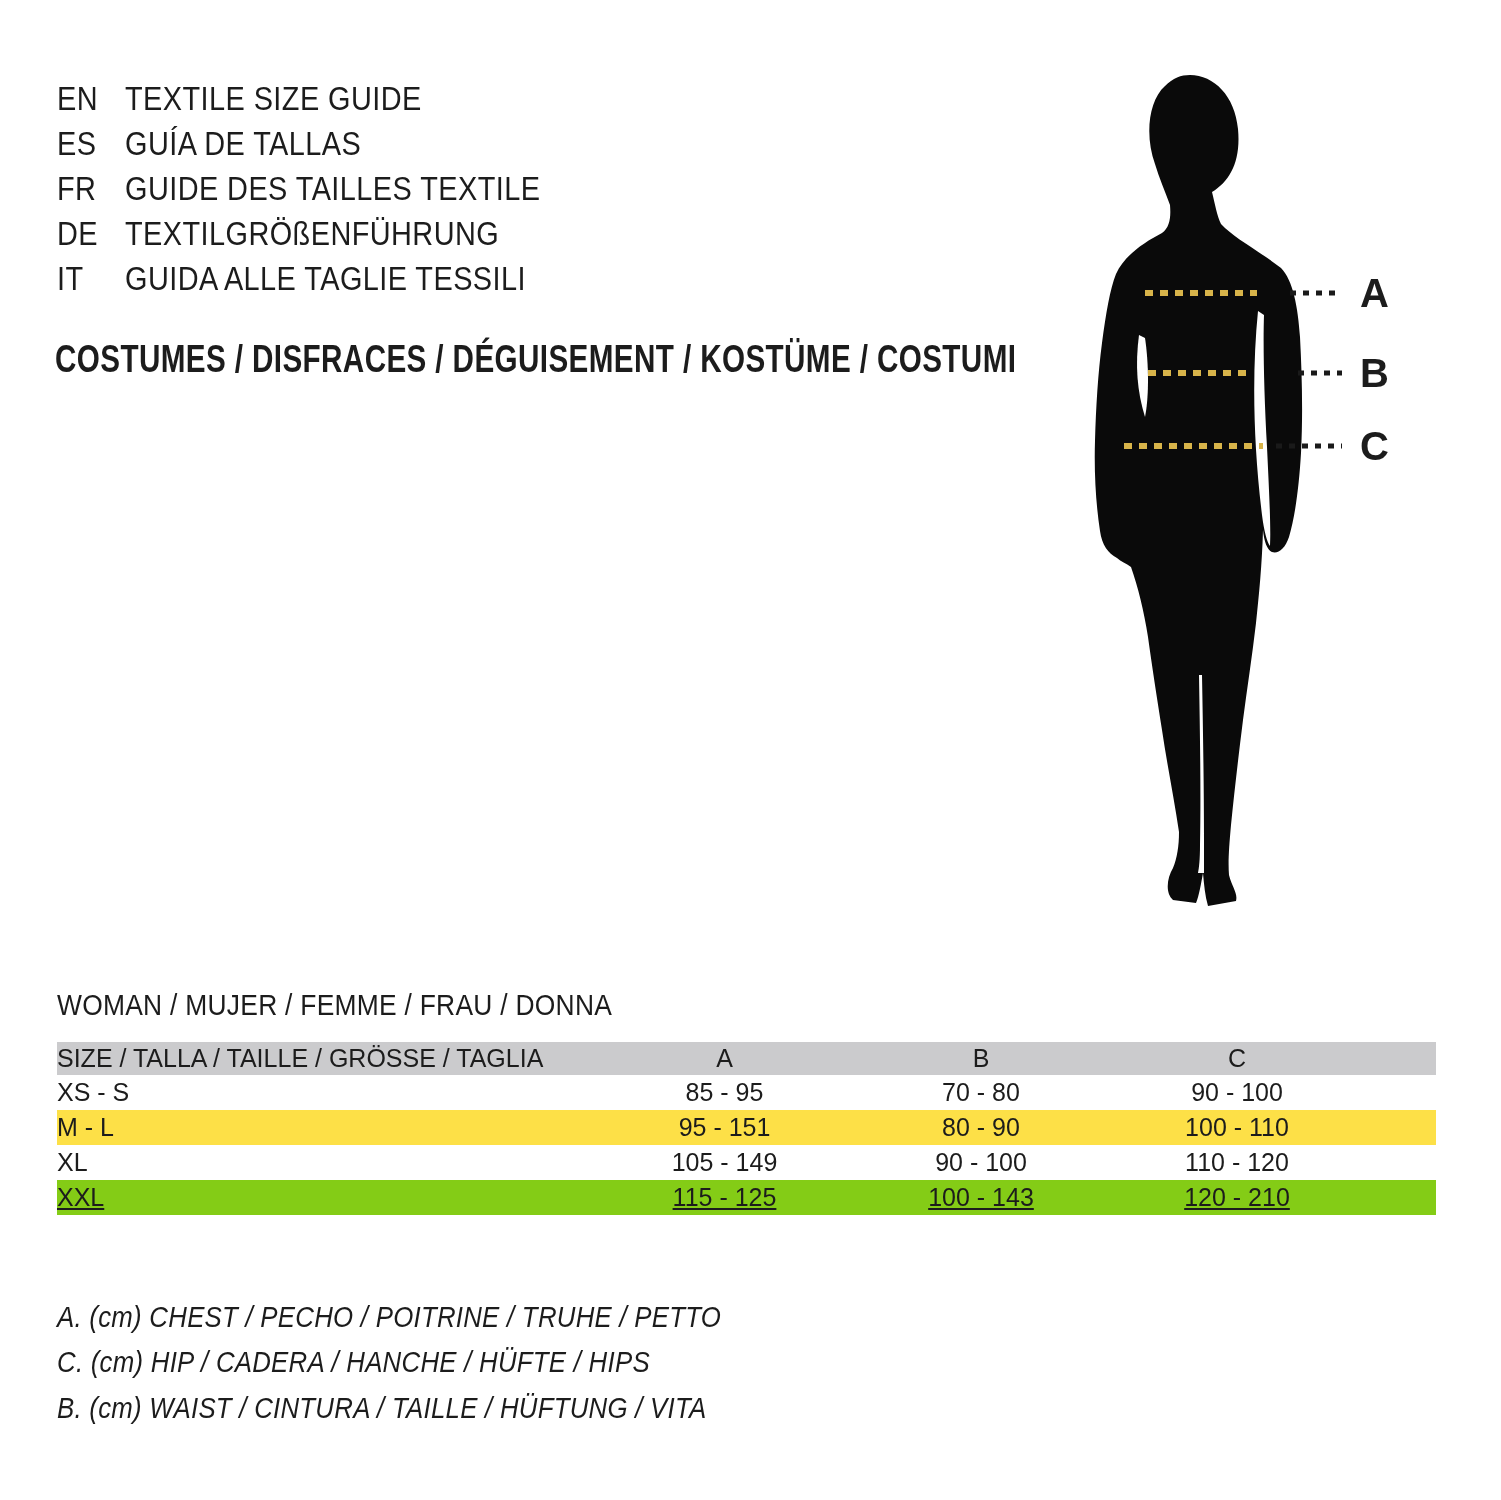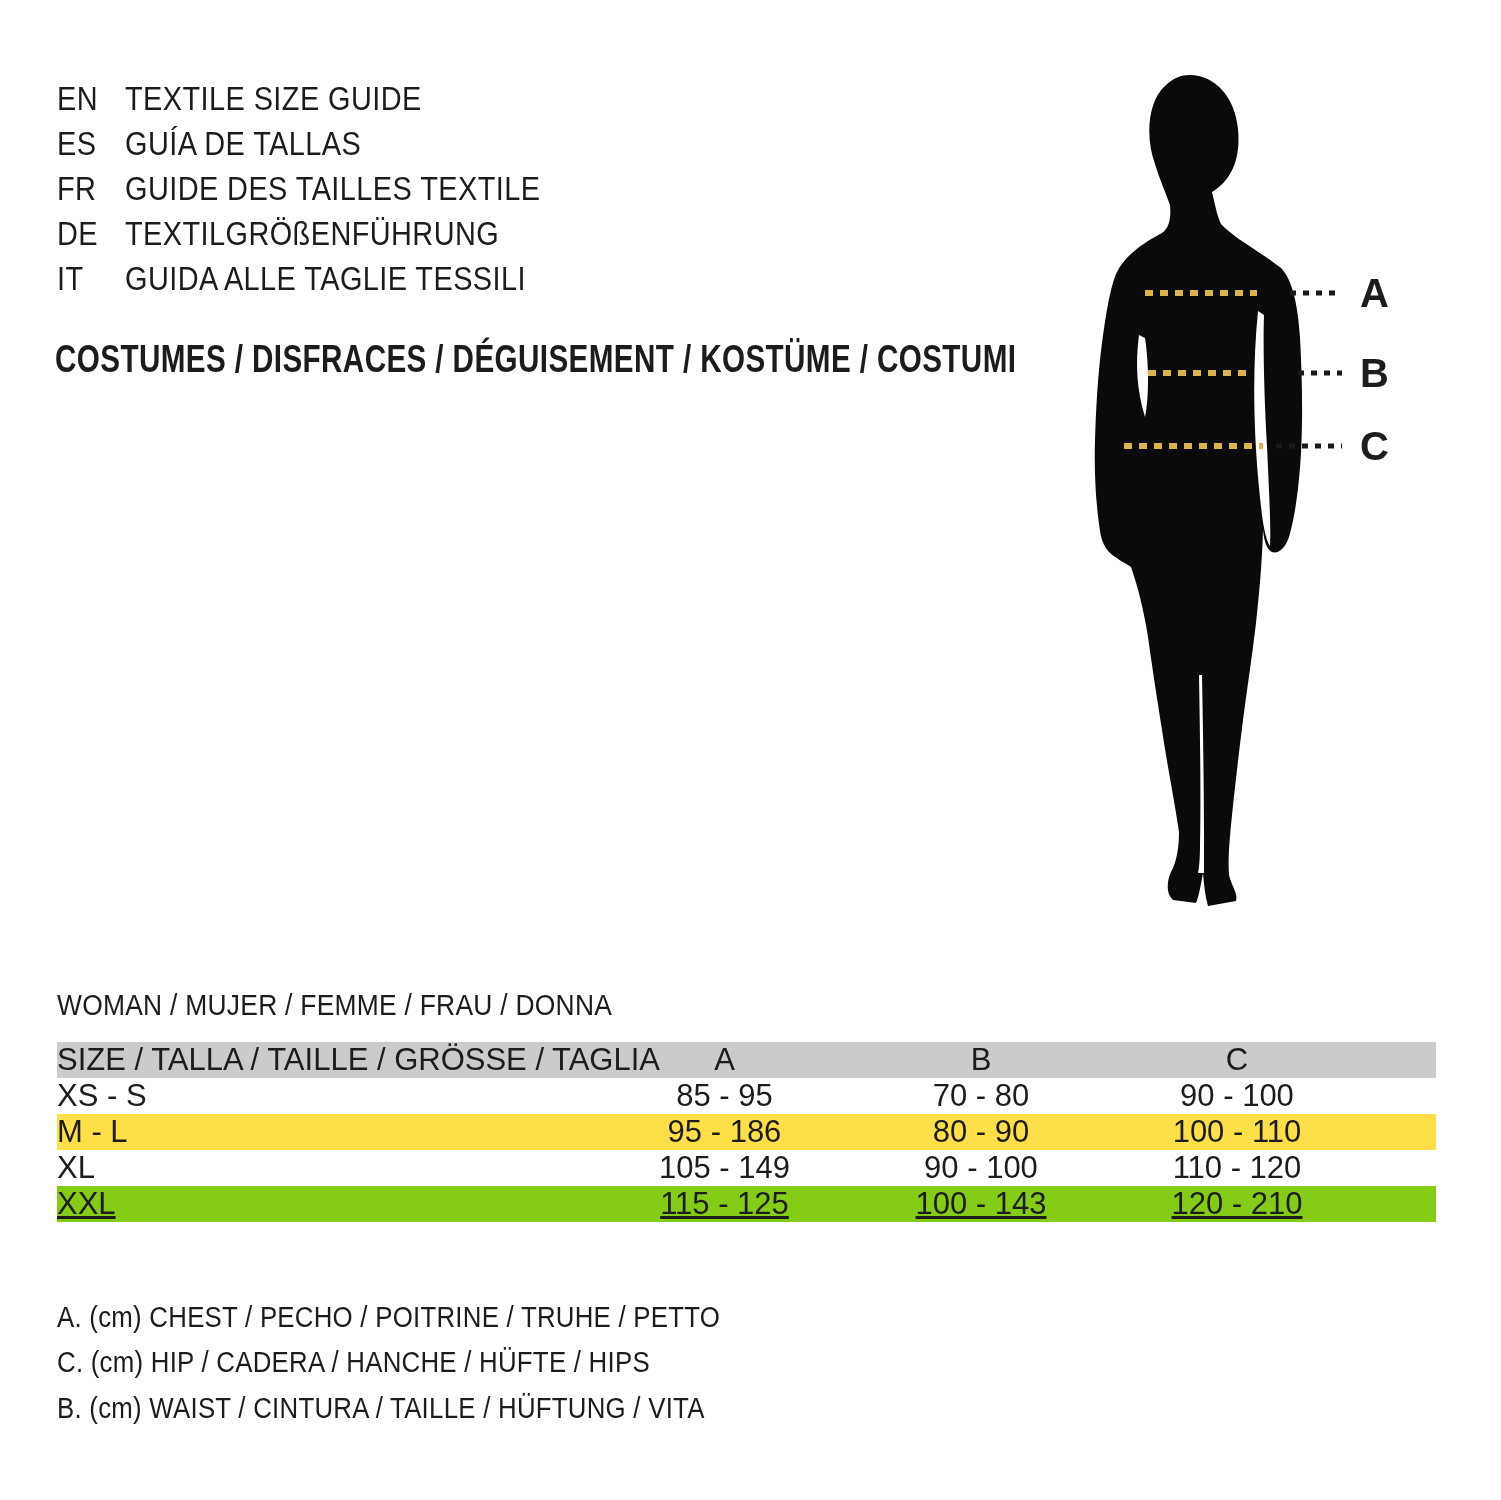--- a/index.html
+++ b/index.html
@@ -21,31 +21,31 @@
   .figure{position:absolute;left:1060px;top:75px;width:420px;height:835px;}
   .marker-label{font-family:"Liberation Sans",sans-serif;font-size:40px;font-weight:bold;}
   
   .section{
     position:absolute;left:57px;top:988px;margin:0;font-size:30px;font-weight:500;
     white-space:nowrap;transform:scaleX(0.88);transform-origin:left top;letter-spacing:0.3px;
   }
   
   .size-table{
     position:absolute;left:57px;top:1042px;width:1379px;border-collapse:collapse;
-    font-size:31px;table-layout:fixed;
+    font-size:25px;table-layout:fixed;
   }
   .size-table th,.size-table td{
     padding:0;font-weight:normal;white-space:nowrap;overflow:visible;
   }
   .size-table thead tr{height:33px;}
   .size-table tbody tr{height:35px;}
   .col-size{text-align:left;padding-left:7px;}
   .col-val{text-align:center;}
   
-  .legend{position:absolute;left:57px;top:1294px;}
+  .legend{position:absolute;left:57px;top:1294px;font-style:italic;}
   .legend-row{height:45.5px;display:flex;align-items:center;}
   .legend-text{font-size:30px;white-space:nowrap;transform:scaleX(0.86);transform-origin:left center;letter-spacing:0.3px;}
 </style>
 </head>
 <body>
 
 <div class="canvas">
 
   <div class="lang-block">
     <div class="lang-row">
@@ -148,21 +148,21 @@
     <tbody>
       <tr>
         <td class="col-size">XS - S</td>
         <td class="col-val">85 - 95</td>
         <td class="col-val">70 - 80</td>
         <td class="col-val">90 - 100</td>
         <td></td>
       </tr>
       <tr style="background: #fde047;">
         <td class="col-size">M - L</td>
-        <td class="col-val">95 - 186</td>
+        <td class="col-val">95 - 151</td>
         <td class="col-val">80 - 90</td>
         <td class="col-val">100 - 110</td>
         <td></td>
       </tr>
       <tr>
         <td class="col-size">XL</td>
         <td class="col-val">105 - 149</td>
         <td class="col-val">90 - 100</td>
         <td class="col-val">110 - 120</td>
         <td></td>

